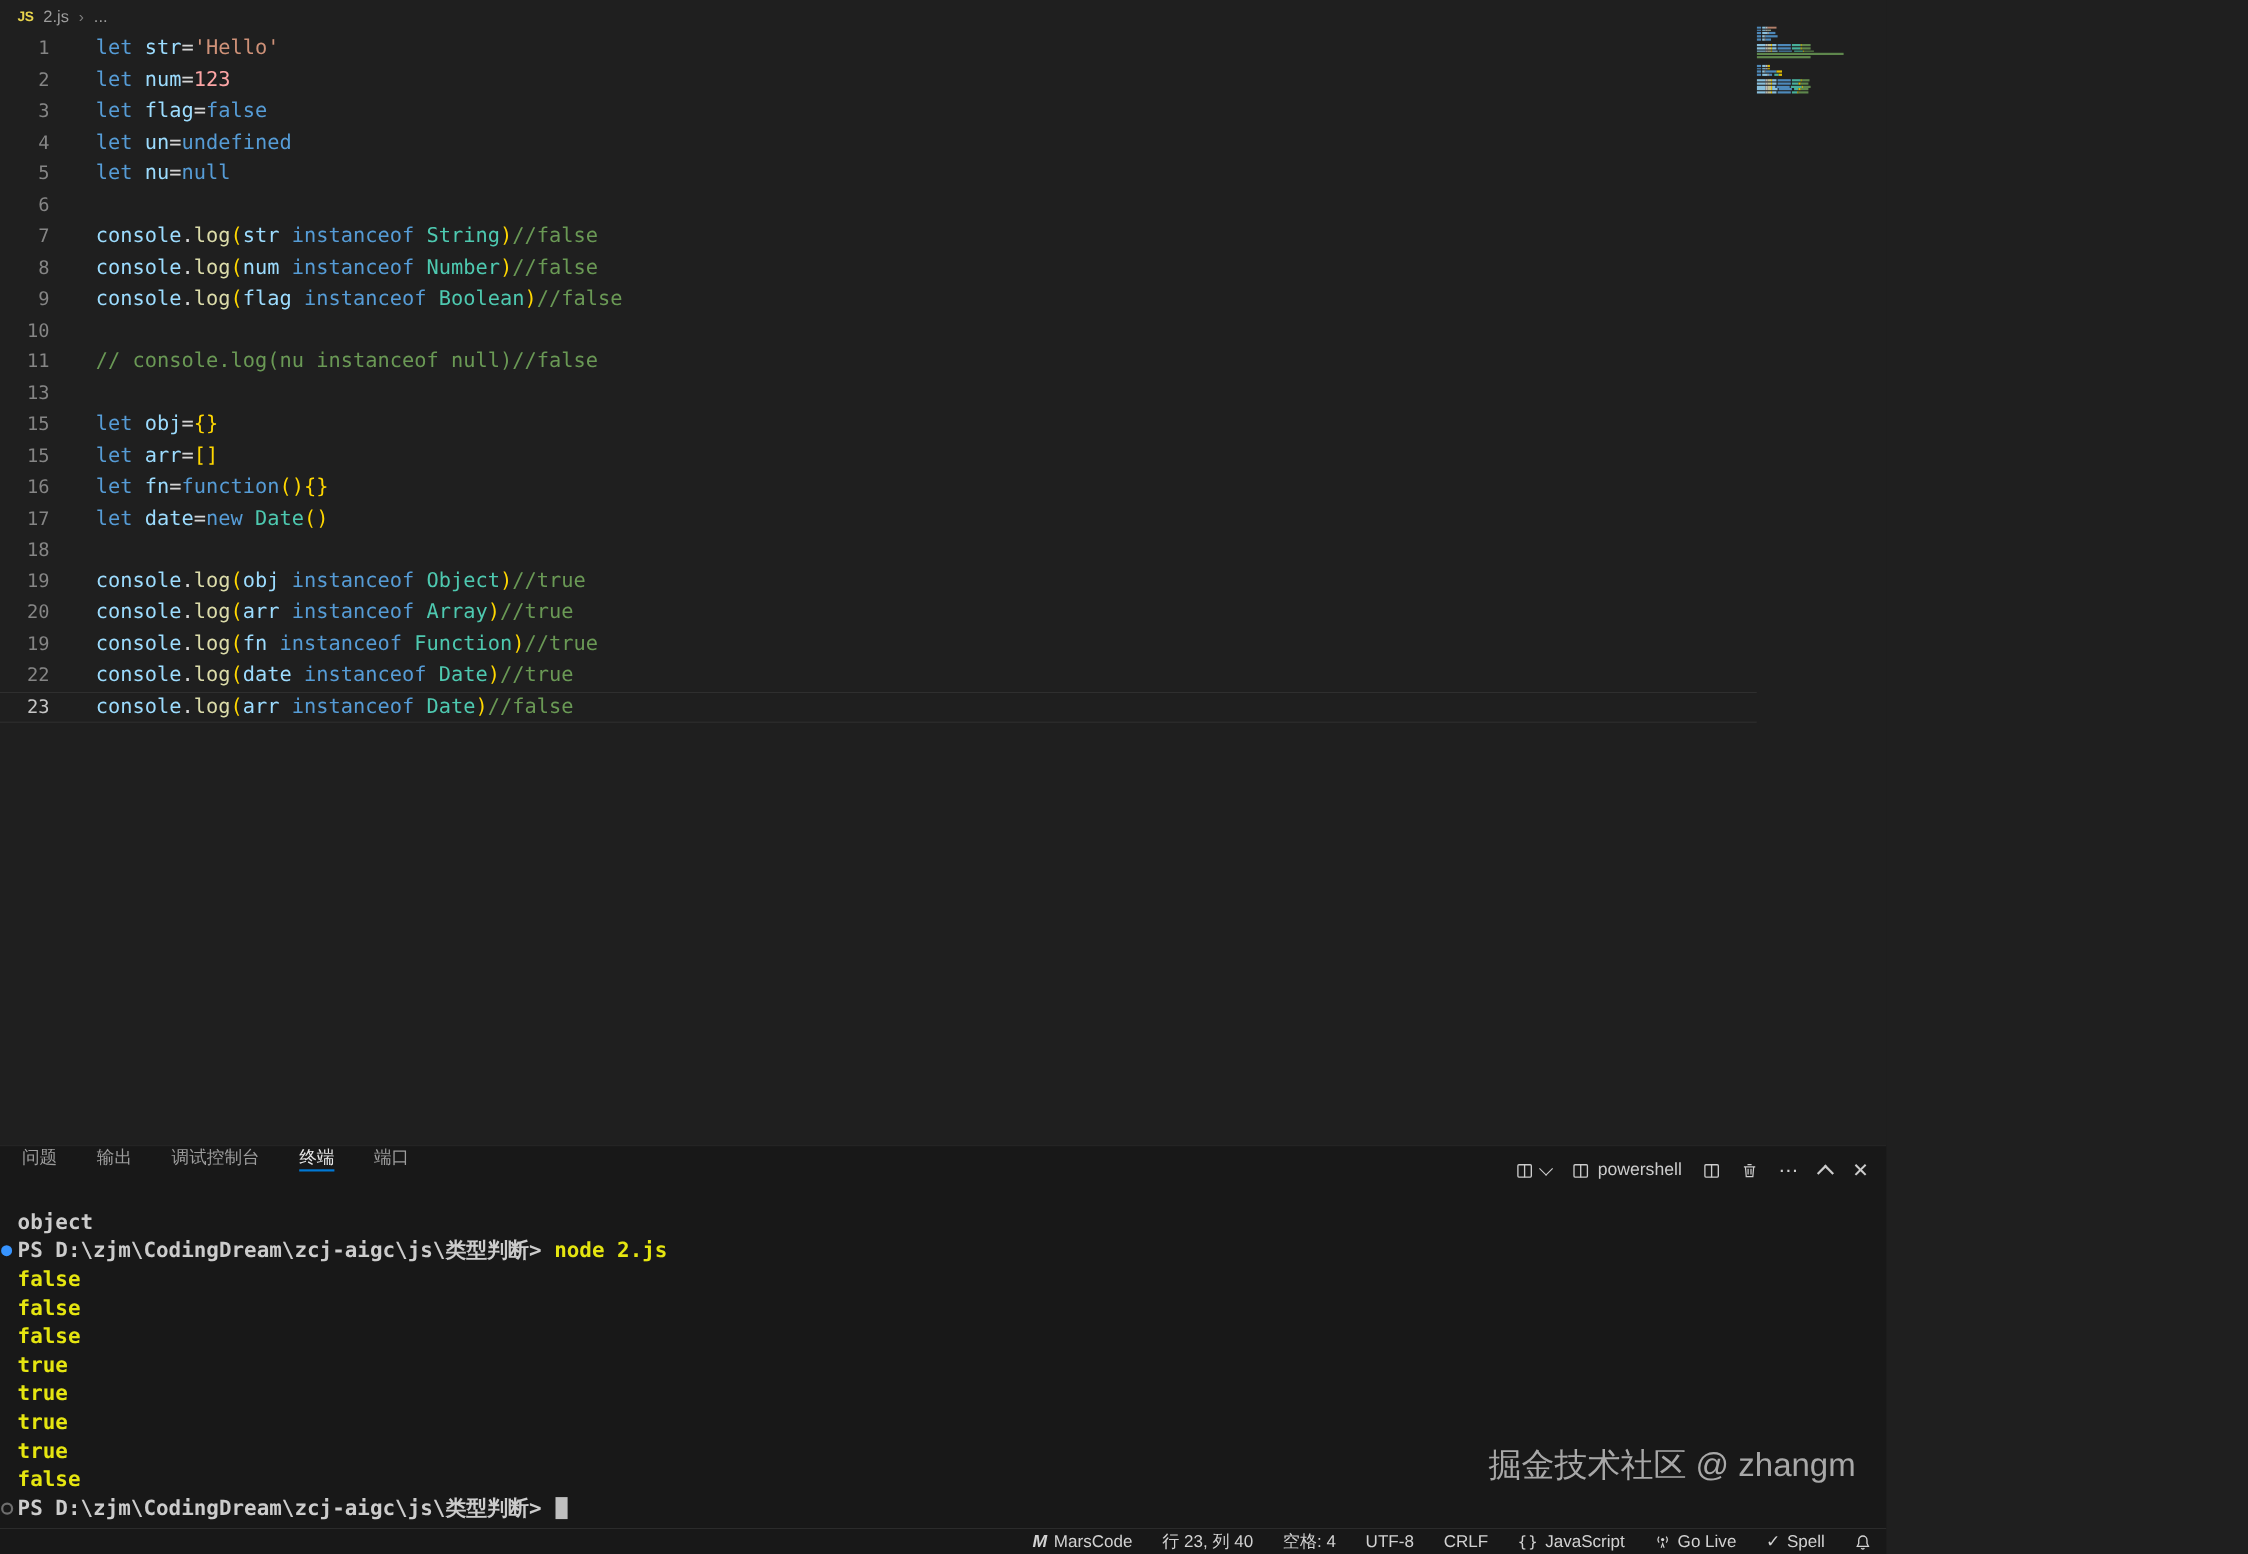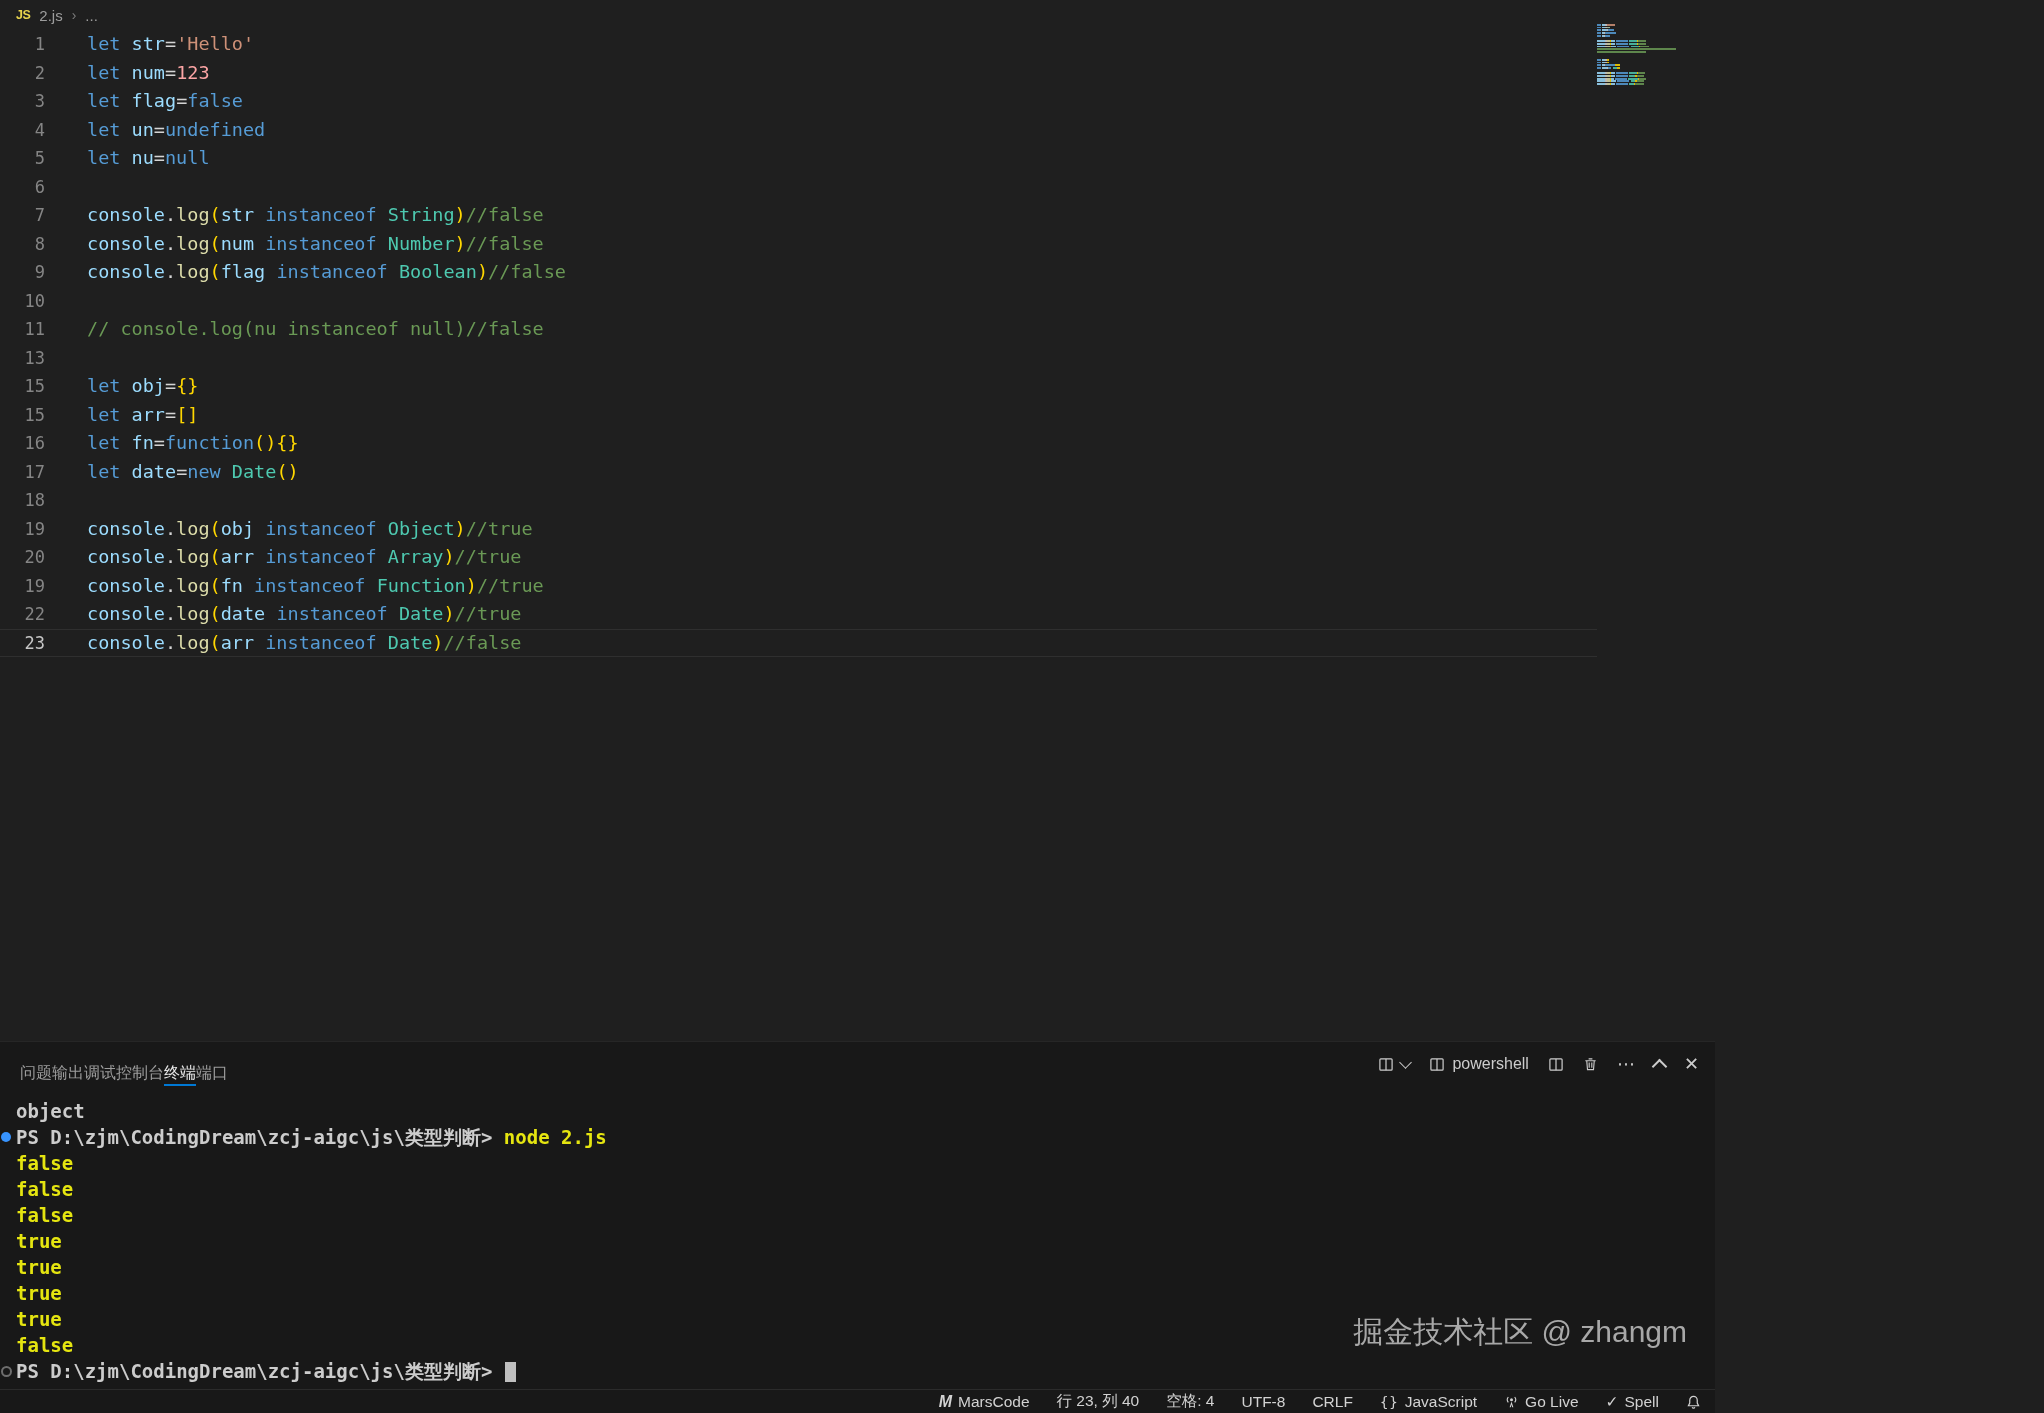--- a/index.html
+++ b/index.html
@@ -28,21 +28,21 @@
 
   
   .minimap{position:absolute;top:24px;right:26px;width:92px;overflow:hidden;opacity:.85;}
   .mm-row{height:1.8px;margin-bottom:0.9px;white-space:nowrap;font-size:0;}
   .mm-seg{display:inline-block;height:100%;}
 
   
   .panel{position:absolute;top:1041px;left:0;right:0;height:348px;background:#181818;
          border-top:1px solid #262626;box-sizing:border-box;}
   .panel-header{position:relative;height:44px;}
-  .panel-tabs{display:flex;align-items:flex-end;height:44px;padding-left:20px;
+  .panel-tabs{display:flex;align-items:flex-start;height:44px;padding-left:20px;gap:36px;
               font-size:16px;color:#9d9d9d;}
   .panel-tab{display:flex;align-items:center;border-bottom:2px solid transparent;cursor:pointer;}
   .panel-tab.active{color:#e7e7e7;border-bottom-color:#0078d4;}
   .panel-actions{position:absolute;right:16px;top:0;height:44px;display:flex;align-items:center;
                  gap:19px;color:#cccccc;font-size:16px;}
   .pa{display:flex;align-items:center;gap:7px;cursor:pointer;}
   .chev-down{width:8px;height:8px;border-left:1.6px solid #ccc;border-top:1.6px solid #ccc;
              transform:rotate(-135deg);margin-top:-4px;display:inline-block;}
   .chev-up{width:9px;height:9px;border-left:2px solid #ccc;border-top:2px solid #ccc;
            transform:rotate(45deg);margin-top:4px;display:inline-block;}

